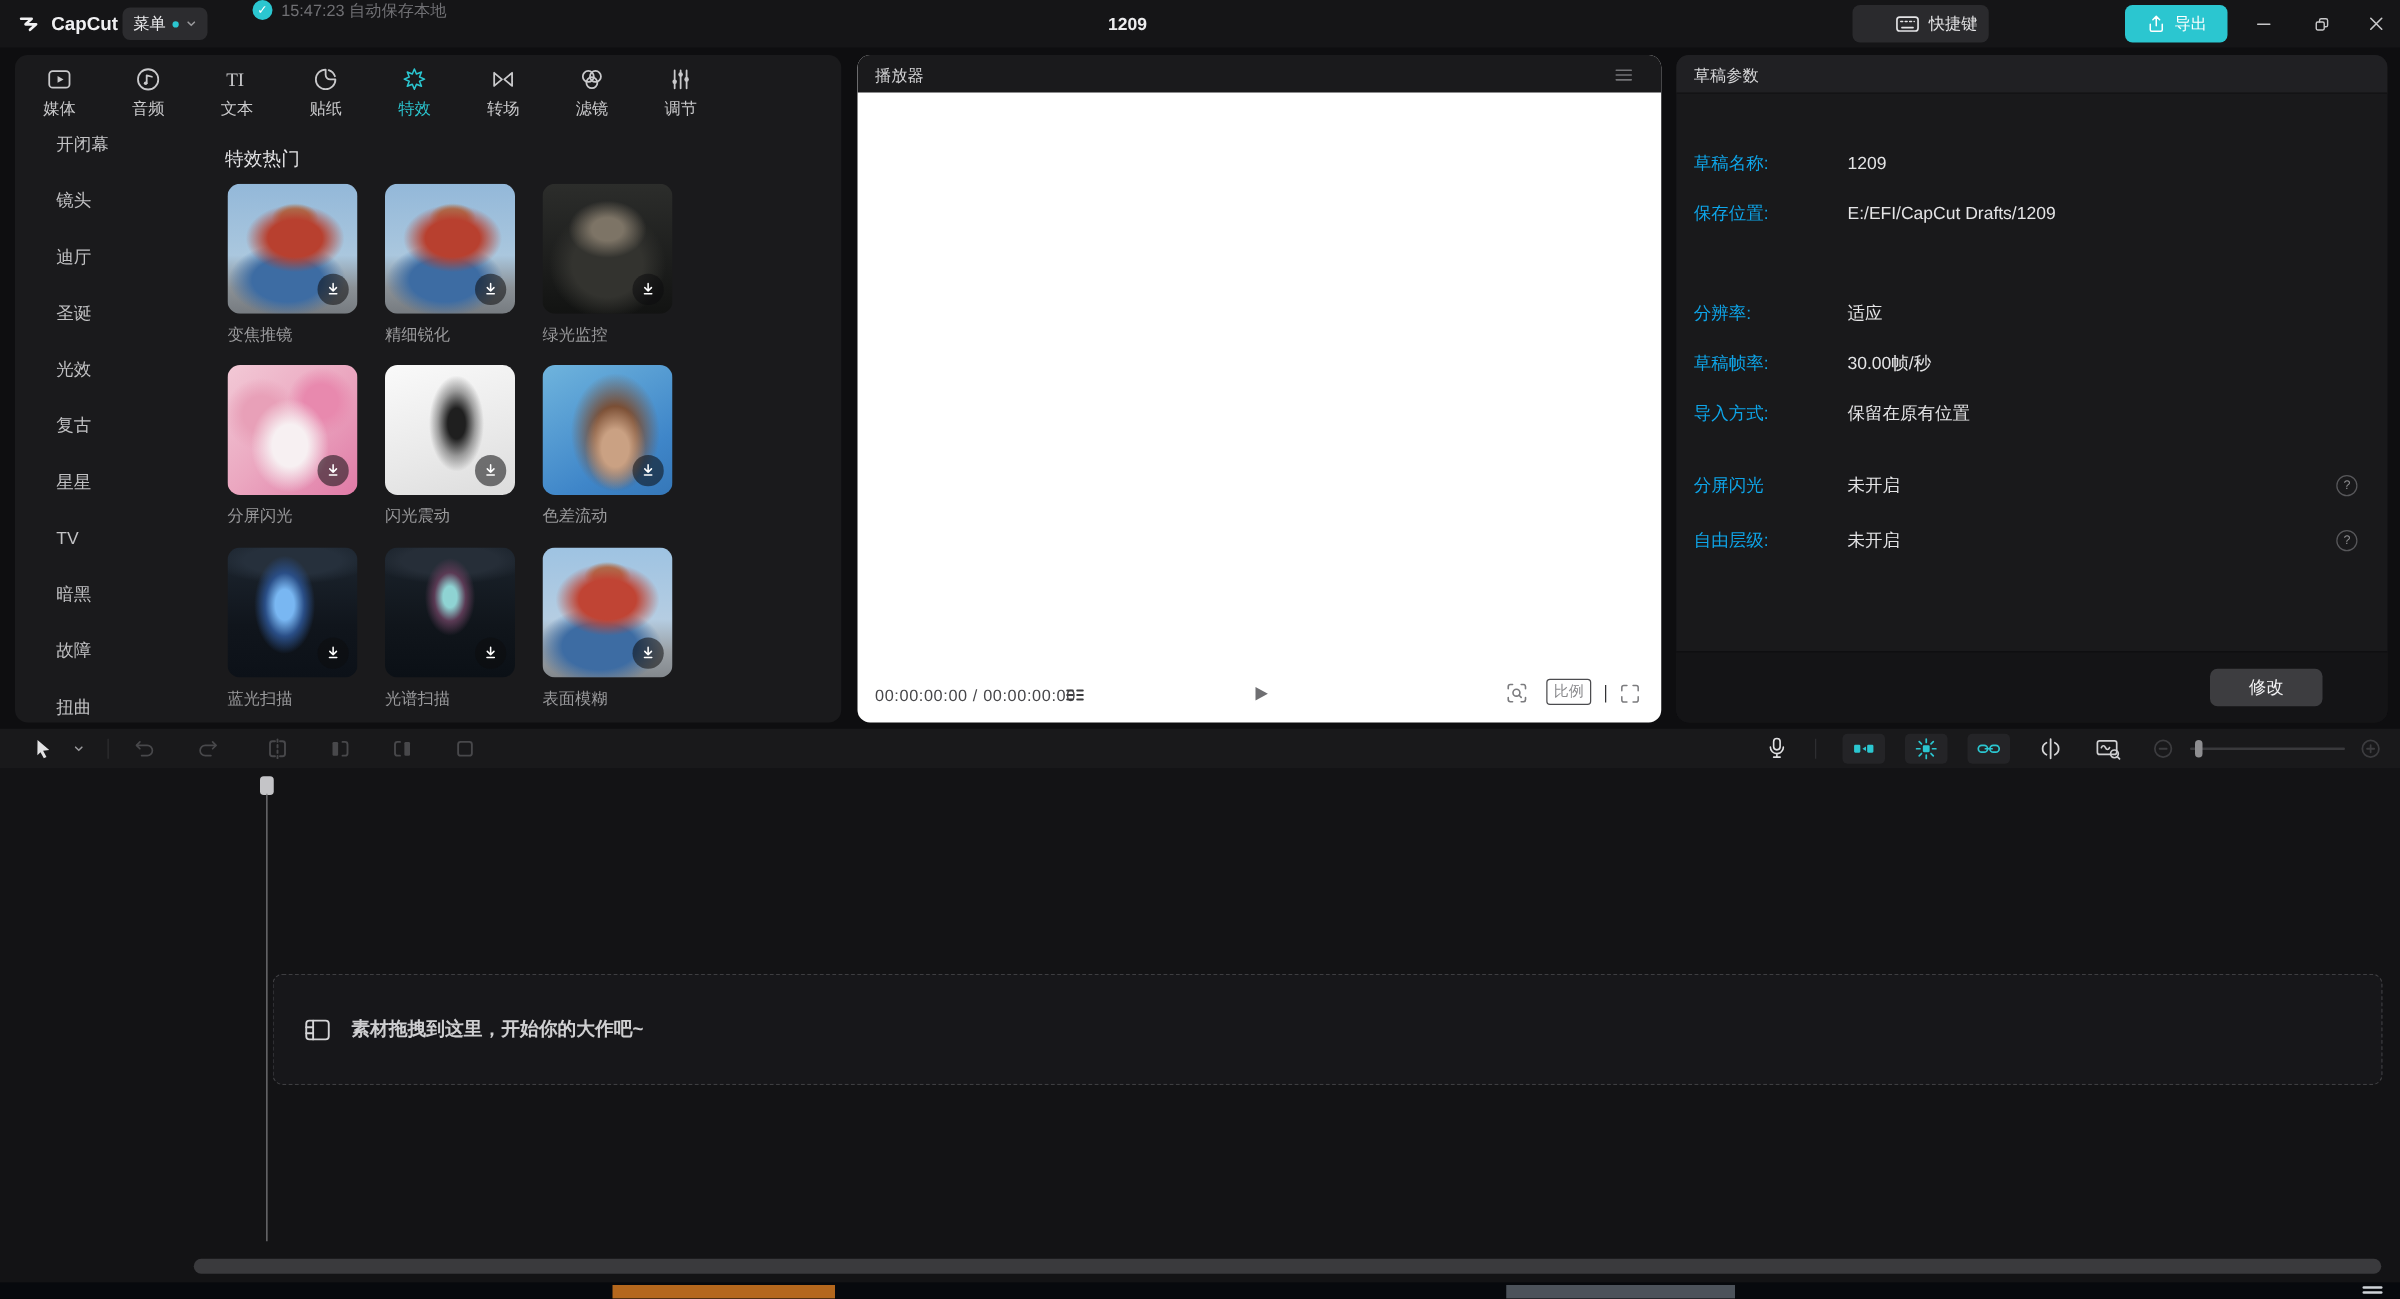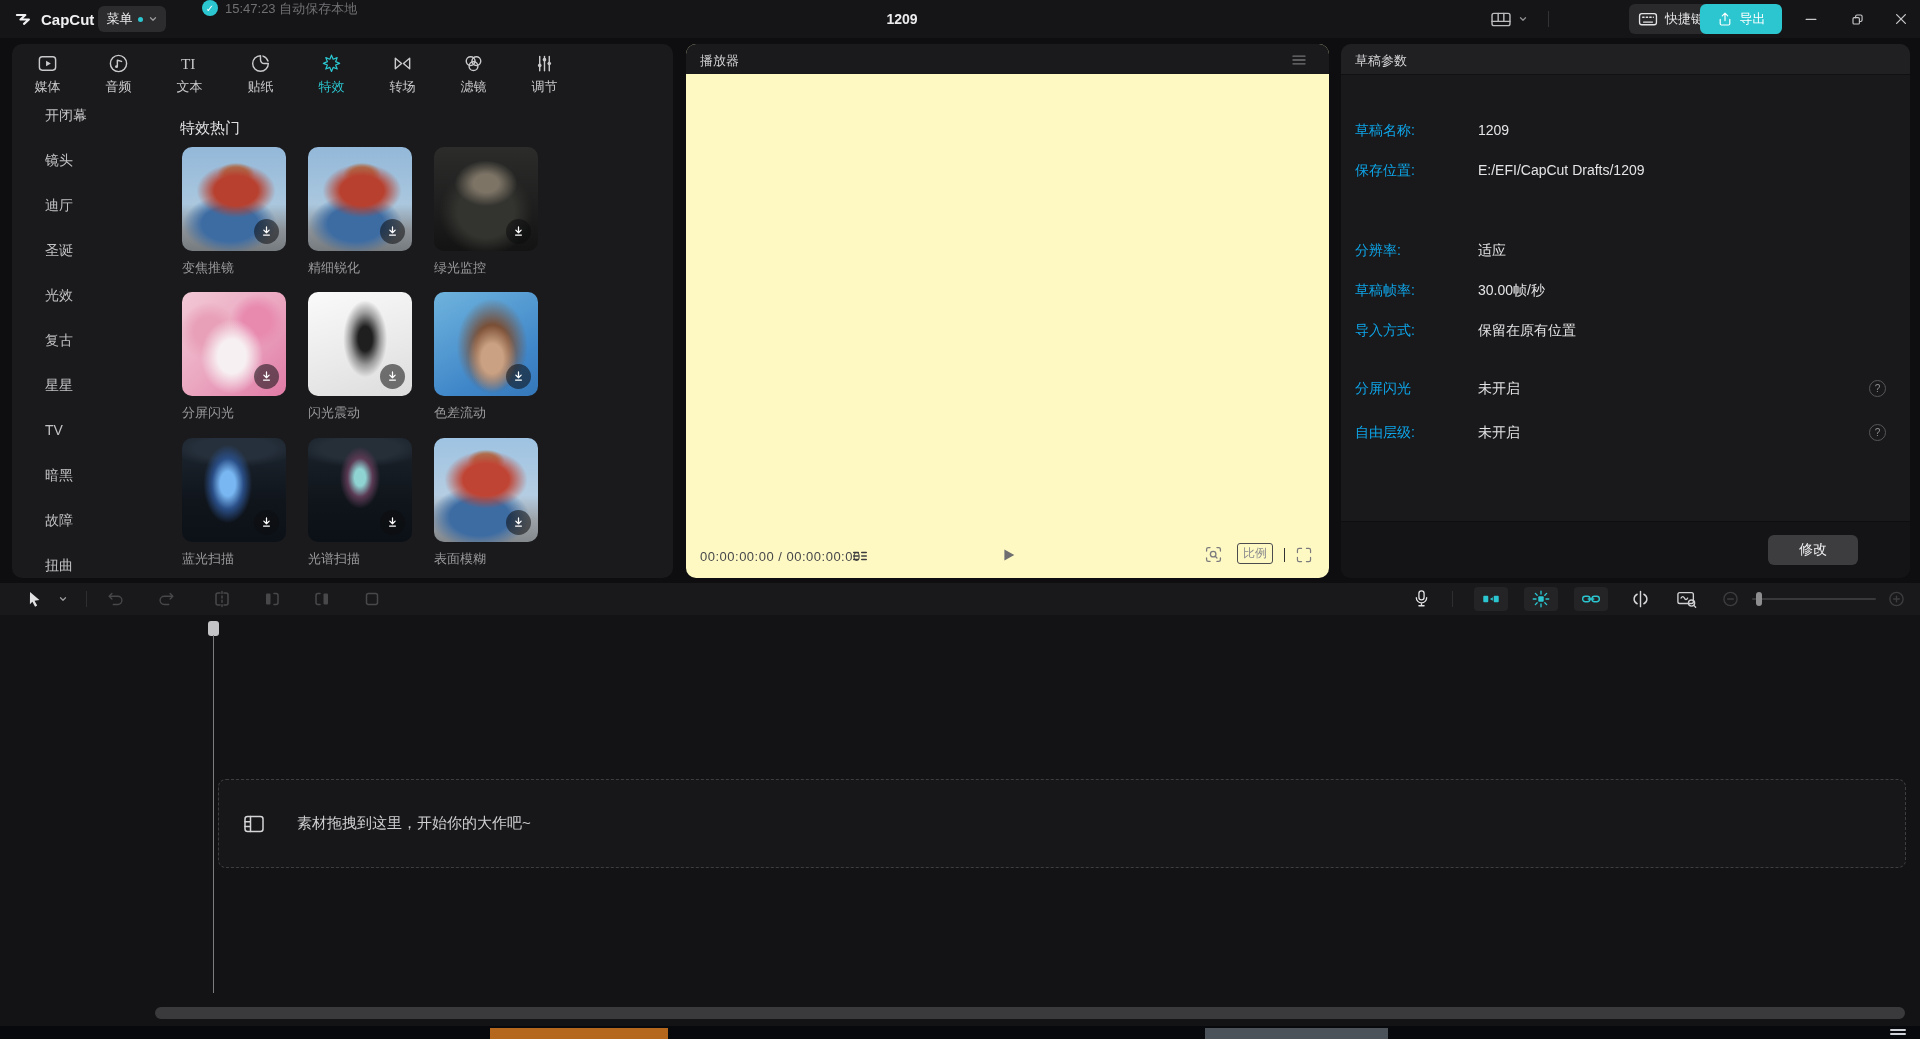--- a/index.html
+++ b/index.html
@@ -20,28 +20,28 @@
         color:#707074;font-size:13px;}
   .check{width:16px;height:16px;border-radius:50%;background:var(--accent);color:#fff;
         display:flex;align-items:center;justify-content:center;font-size:10px;}
   .check::before{content:"✓";}
   .doc-title{position:absolute;left:840px;top:0;width:124px;height:38px;line-height:38px;text-align:center;
         font-weight:bold;font-size:14px;color:#ececee;}
   .tb-ic{position:absolute;top:0;height:38px;display:flex;align-items:center;color:#bcbcbe;}
   .vsep{position:absolute;top:11px;width:1px;height:16px;background:#333336;}
   .pill-btn{position:absolute;top:4px;height:30px;border-radius:6px;display:flex;align-items:center;
         justify-content:center;gap:7px;font-size:13px;}
-  .shortcut-btn{left:1629px;width:84px;background:#2a2a2d;color:#e4e4e6;}
+  .shortcut-btn{left:1482px;width:84px;background:#2a2a2d;color:#e4e4e6;padding-left:25px;}
   .export-btn{left:1700px;width:82px;background:var(--accent);color:#ffffff;}
   .win-btn{position:absolute;top:0;width:34px;height:38px;display:flex;align-items:center;justify-content:center;color:#c8c8ca;}
 
   
   .panel{position:absolute;top:44px;height:534px;background:#1a1a1c;border-radius:10px;overflow:hidden;}
   #left-panel{left:12px;width:661px;}
-  #player-panel{left:686px;width:643px;background:#fef9c3;}
+  #player-panel{left:686px;width:643px;background:#ffffff;}
   #draft-panel{left:1341px;width:569px;background:#19191b;}
 
   
   .tabs{position:absolute;left:0;top:0;width:100%;height:56px;display:flex;}
   .tab{width:71px;display:flex;flex-direction:column;align-items:center;justify-content:center;gap:4px;
        padding-top:4px;color:#c9c9cb;font-size:13px;cursor:default;}
   .tab svg{width:21px;height:21px;}
   .tab.active{color:var(--accent);text-align:center;}
   .cat{position:absolute;left:33px;height:20px;line-height:20px;color:#c2c2c4;font-size:14px;}
   .fx-title{position:absolute;left:168px;top:74px;height:20px;line-height:20px;font-size:15px;color:#e2e2e4;}
@@ -115,21 +115,21 @@
   .teal-btn{position:absolute;top:4px;width:34px;height:24px;background:#242427;border-radius:4px;
      display:flex;align-items:center;justify-content:center;color:var(--accent);}
   .slider-track{position:absolute;left:1752px;top:15px;width:124px;height:2px;background:#39393c;border-radius:1px;}
   .slider-handle{position:absolute;left:1756px;top:9px;width:6px;height:14px;background:#8e8e91;border-radius:3px;}
 
   
   .timeline{position:absolute;left:0;top:615px;width:100%;height:411px;background:#131315;}
   .ph-head{position:absolute;left:208px;top:6px;width:11px;height:15px;background:#c4c4c7;border-radius:3px;}
   .ph-line{position:absolute;left:213px;top:20px;width:1px;height:358px;background:#7c7c7f;}
   .dropzone{position:absolute;left:218px;top:164px;width:1688px;height:89px;border:1px dashed #3e3e41;
-     border-radius:8px;background:#17171a;display:flex;align-items:center;padding-left:24px;gap:32px;box-sizing:border-box;}
+     border-radius:8px;background:#17171a;display:flex;align-items:center;padding-left:24px;gap:16px;box-sizing:border-box;font-weight:bold;}
   .drop-text{font-size:15px;color:#cfcfd1;}
   .film{color:#d5d5d7;}
   .hscroll{position:absolute;left:155px;top:392px;width:1750px;height:12px;background:#3a3a3d;border-radius:6px;}
 
   
   .taskbar{position:absolute;left:0;top:1026px;width:100%;height:13px;background:#07090d;}
   .tb-orange{position:absolute;left:490px;top:2px;width:178px;height:11px;background:#b4671d;}
   .tb-gray{position:absolute;left:1205px;top:2px;width:183px;height:11px;background:#4c525a;}
   .tb-clock{position:absolute;right:14px;top:3px;width:16px;height:7px;display:flex;flex-direction:column;gap:2px;}
   .tb-clock i{display:block;height:2px;background:#cfd3d8;border-radius:1px;}

